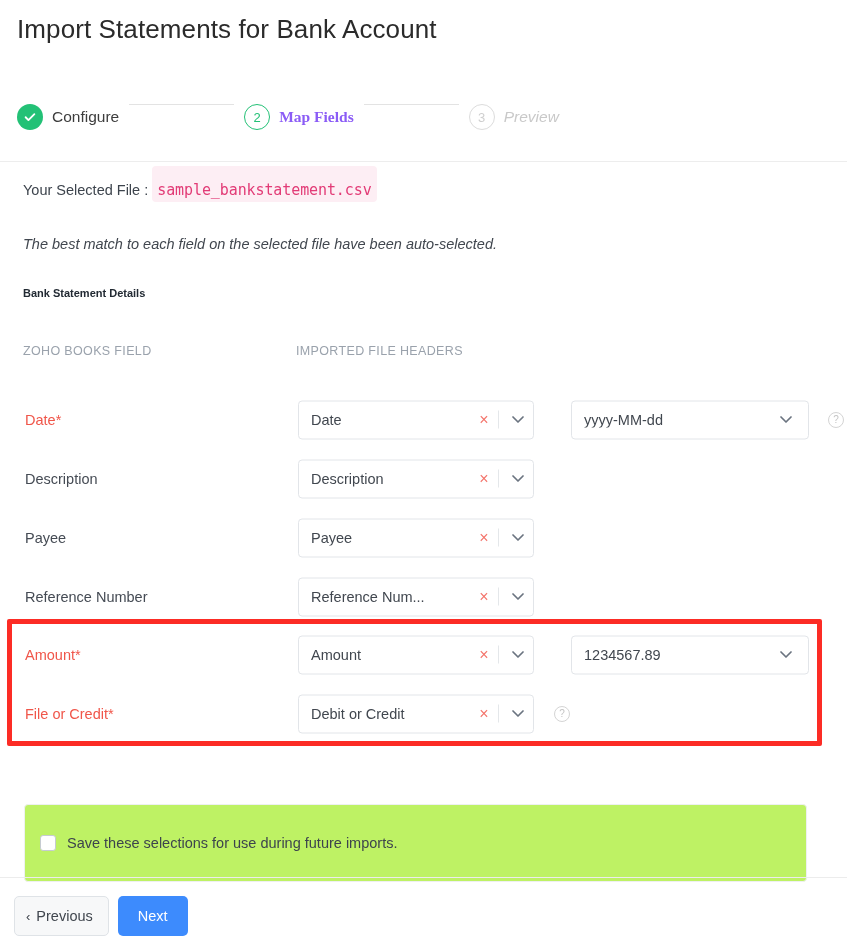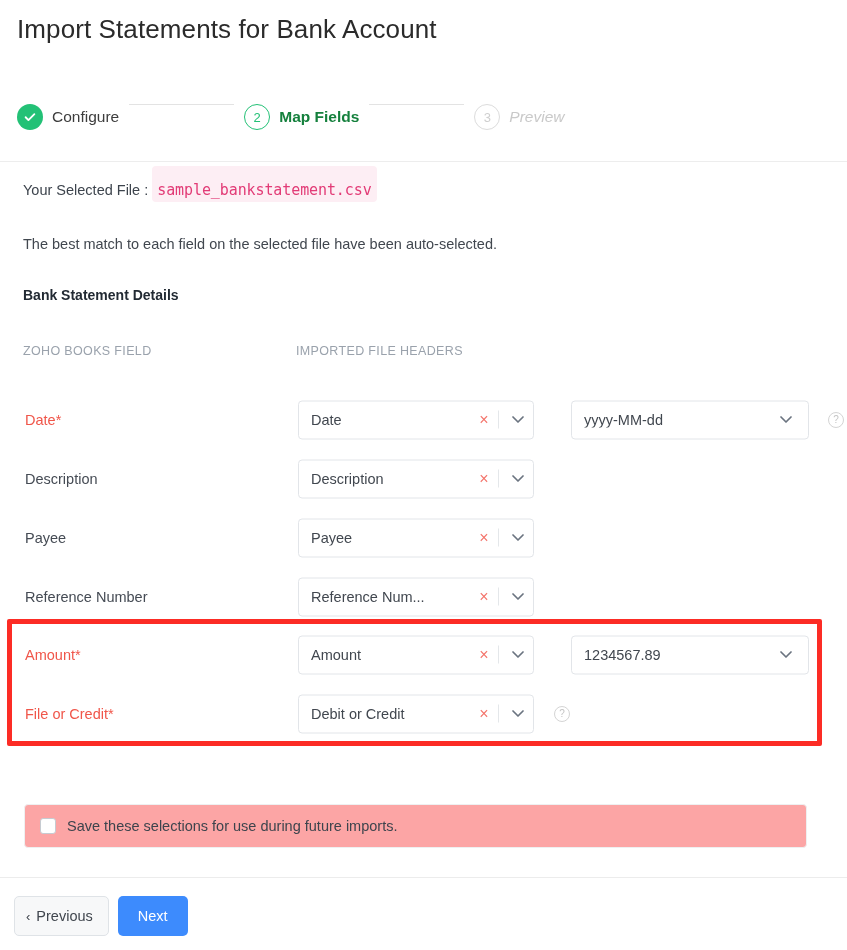--- a/index.html
+++ b/index.html
@@ -53,21 +53,21 @@
     border: 1.5px solid #dcdcdc;
     color: #cfcfcf;
     background: #fff;
   }
   .step-label {
     margin-left: 9px;
     font-size: 15.5px;
     white-space: nowrap;
   }
   .step-label.done   { color: #3d3d3d; font-weight: 400; }
-  .step-label.current{ color: #15803d; font-weight: 700; }
+  .step-label.current{ color: #8b5cf6; font-weight: 700; font-family: Liberation Serif, serif; }
   .step-label.pending{ color: #c9c9c9; font-weight: 400; font-style: italic; }
   .step-line {
     width: 105px; height: 1px;
     background: #e3e3e3;
     margin: 0 10px;
     flex: 0 0 auto;
   }
   .step-line.short { width: 95px; }
 
   .header-divider {
@@ -93,25 +93,26 @@
     padding: 15px 5px 3px 5px;
     border-radius: 4px;
     letter-spacing: -0.1px;
   }
   .hint-text {
     position: absolute;
     left: 23px; top: 236px;
     font-size: 14.5px;
     color: #41474f;
     white-space: nowrap;
+    font-style: italic;
   }
   .section-title {
     position: absolute;
     left: 23px; top: 287px;
-    font-size: 14px;
+    font-size: 11px;
     font-weight: 700;
     color: #222a33;
     white-space: nowrap;
   }
 
   .col-head {
     position: absolute;
     top: 344px;
     font-size: 12.5px;
     color: #9aa2ac;
@@ -211,22 +212,22 @@
     width: 815px; height: 127px;
     border: 5px solid #fc2c25;
     border-radius: 2px;
     pointer-events: none;
   }
 
   
   .save-panel {
     position: absolute;
     left: 24px; top: 804px;
-    width: 783px; height: 44px;
-    background: #fca5a5;
+    width: 783px; height: 78px;
+    background: #bef264;
     border: 1px solid #eef0f1;
     border-radius: 4px;
     display: flex;
     align-items: center;
   }
   .checkbox {
     margin-left: 15px;
     width: 16px; height: 16px;
     border: 1px solid #c6cbd1;
     border-radius: 3px;

